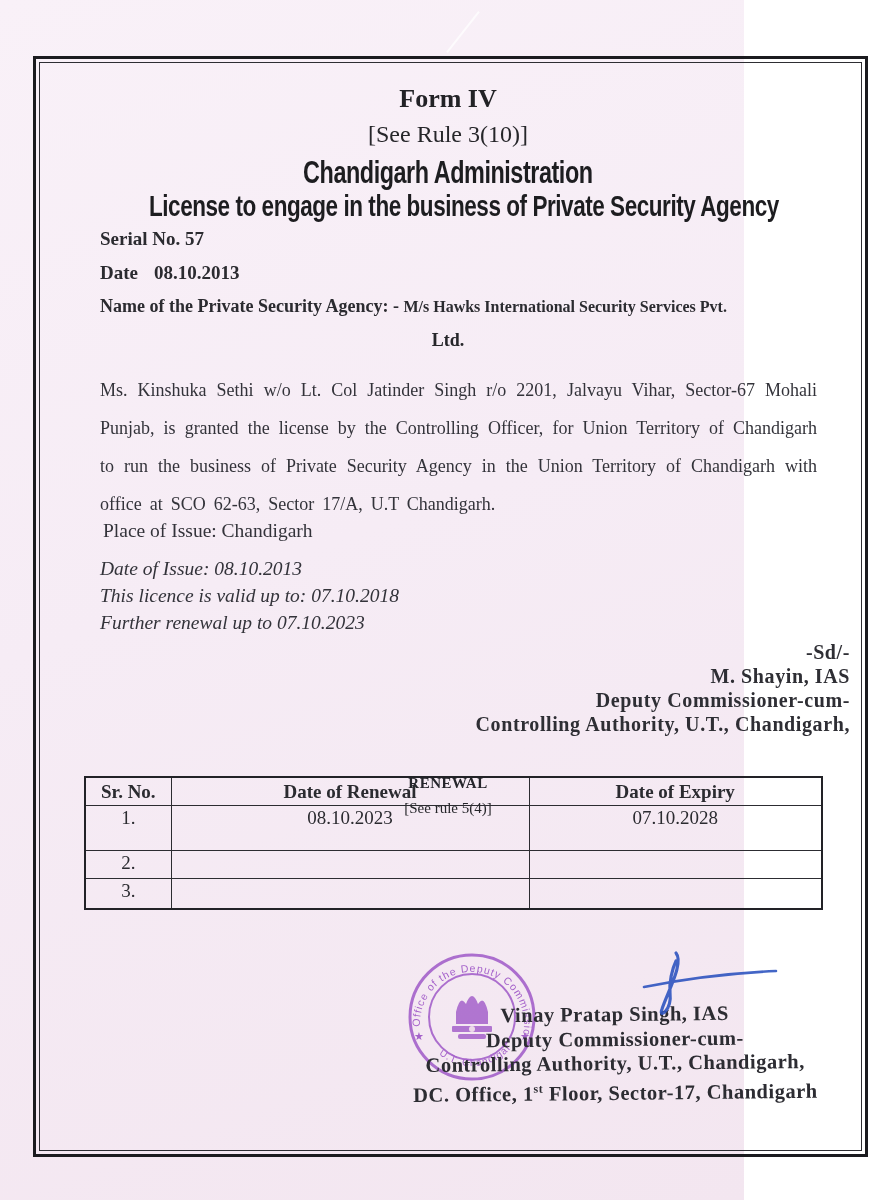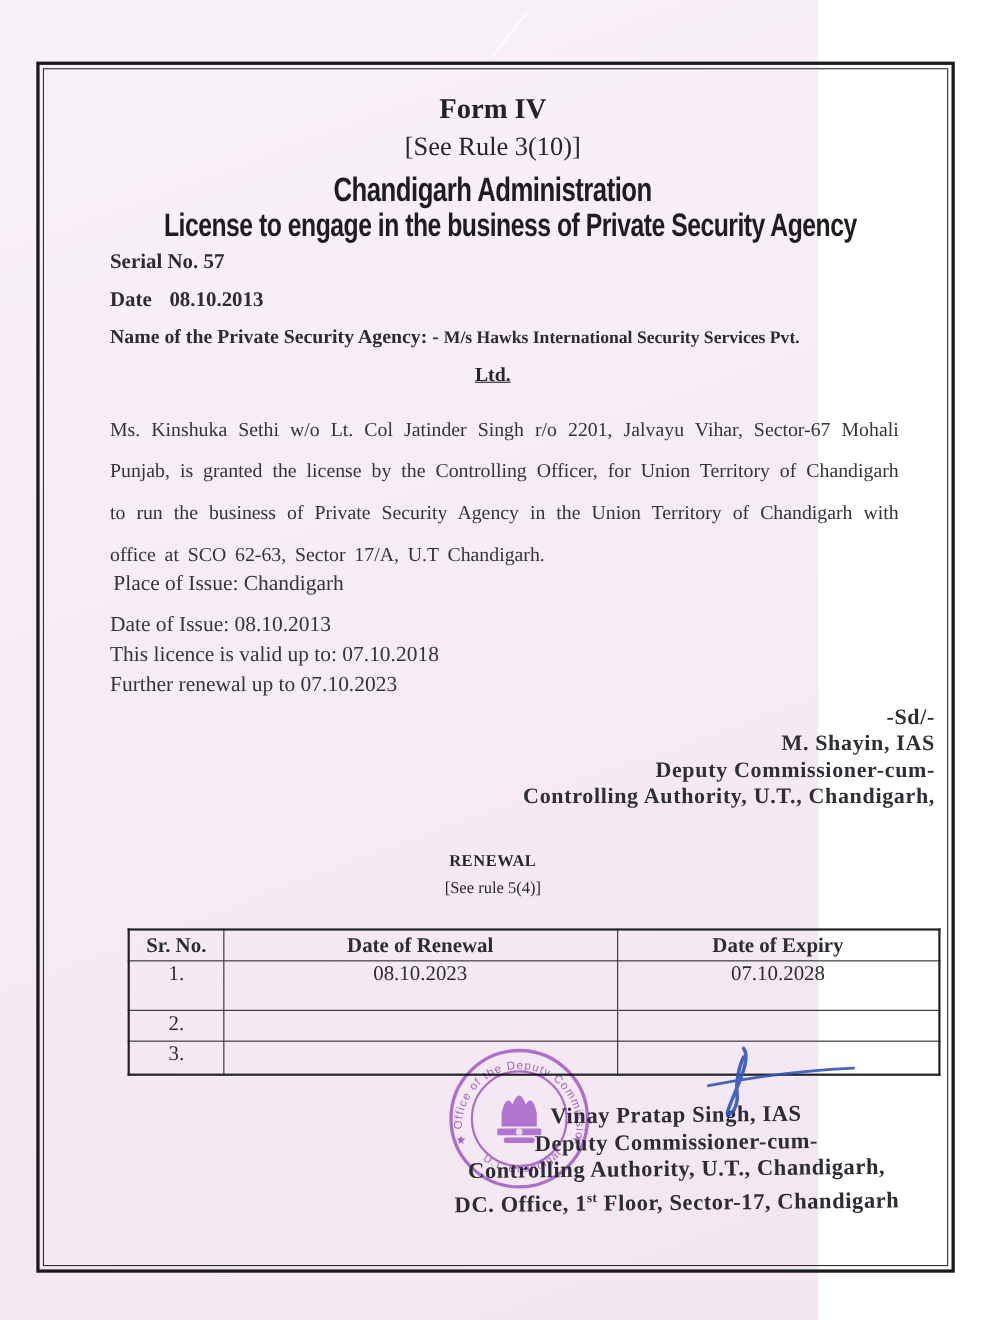--- a/index.html
+++ b/index.html
@@ -19,32 +19,32 @@
   .rule-ref{top:121px;font-size:24px;}
   .admin-line{top:157px;font-size:25px;}
   .license-line{top:191px;font-size:25px;padding-left:16px;}
   .left-line{position:absolute;left:100px;font-weight:bold;font-size:19px;color:#2b2b30;}
   .serial{top:228px;}
   .dateline{top:262px;}
   .dateline .gap{display:inline-block;width:16px;}
   .agency{top:296px;left:100px;width:720px;white-space:nowrap;font-size:18px;}
   .agency .val{font-size:16px;text-align:center;}
   .agency-ltd{top:330px;font-size:18px;font-weight:bold;}
-  .agency-ltd span{text-decoration:underline;}
+  .agency-ltd span{}
   .body-par{position:absolute;left:100px;top:371px;width:717px;font-size:18px;
             line-height:38px;text-align:justify;word-spacing:3.5px;color:#33333a;}
   .place{position:absolute;left:103px;top:520px;font-size:19.5px;color:#33333a;}
   .issue-block{position:absolute;left:100px;top:555px;font-size:19.5px;
-               line-height:27px;color:#33333a;}
+               line-height:27px;color:#33333a;font-style:italic;}
   .sig1{position:absolute;left:380px;top:640px;width:470px;text-align:right;
         font-weight:bold;font-size:20px;line-height:24px;letter-spacing:.6px;color:#2e2e34;}
   .renewal-h{top:775px;font-size:15px;font-weight:bold;letter-spacing:.5px;color:#26262c;}
   .renewal-rule{top:800px;font-size:15px;}
-  table.renewal{position:absolute;left:84px;top:844px;width:737px;border-collapse:collapse;
-                table-layout:fixed;font-size:19px;color:#2b2b30;margin-left:32px;}
+  table.renewal{position:absolute;left:84px;top:776px;width:737px;border-collapse:collapse;
+                table-layout:fixed;font-size:19px;color:#2b2b30;}
   table.renewal td,table.renewal th{border:1.5px solid #2c2c31;padding:1px 4px;
                 text-align:center;vertical-align:top;}
   table.renewal{border:2.5px solid #222227;}
   tr.hdr th{height:25px;font-size:19px;font-weight:bold;vertical-align:middle;}
   tr.r1 td{height:42px;}
   tr.r2 td{height:25px;}
   tr.r3 td{height:27px;}
   td.sr{text-align:center;}
   .stamp{position:absolute;left:405px;top:950px;width:134px;height:134px;
          z-index:1;mix-blend-mode:multiply;opacity:.92;}

